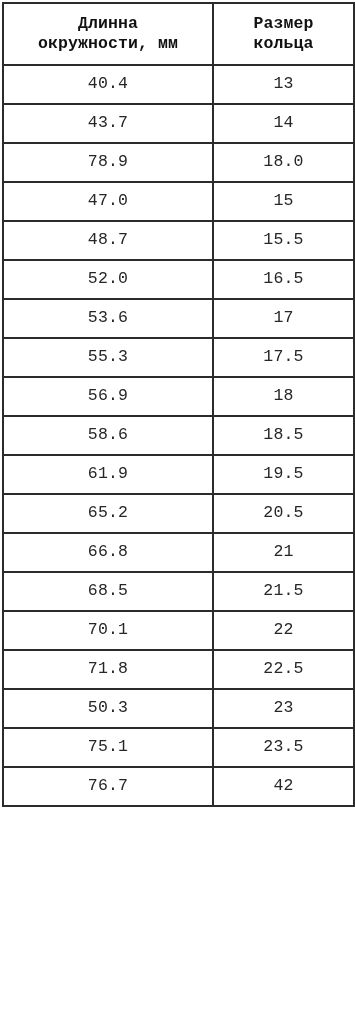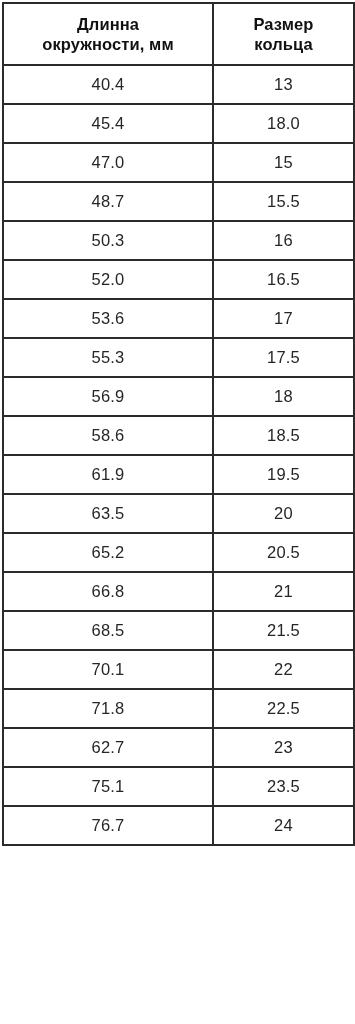--- a/index.html
+++ b/index.html
@@ -21,20 +21,21 @@
     width: 355px;
     height: 1024px;
     padding: 2px 2px 4px 2px;
   }
 
   table.size-table {
     width: 351px;
     border-collapse: collapse;
     table-layout: fixed;
     background: #ffffff;
+    font-family: Liberation Mono, monospace;
   }
 
   table.size-table col.col-circumference { width: 210px; }
   table.size-table col.col-ringsize      { width: 141px; }
 
   table.size-table th,
   table.size-table td {
     border: 2px solid #2b2b2b;
     text-align: center;
     vertical-align: middle;
@@ -86,34 +87,34 @@
           <span class="hdr-line">кольца</span>
         </th>
       </tr>
     </thead>
     <tbody id="table-body">
         <tr>
           <td>40.4</td>
           <td>13</td>
         </tr>
         <tr>
-          <td>45.4</td>
+          <td>43.7</td>
+          <td>14</td>
+        </tr>
+        <tr>
+          <td>78.9</td>
           <td>18.0</td>
         </tr>
         <tr>
           <td>47.0</td>
           <td>15</td>
         </tr>
         <tr>
           <td>48.7</td>
           <td>15.5</td>
-        </tr>
-        <tr>
-          <td>50.3</td>
-          <td>16</td>
         </tr>
         <tr>
           <td>52.0</td>
           <td>16.5</td>
         </tr>
         <tr>
           <td>53.6</td>
           <td>17</td>
         </tr>
         <tr>
@@ -126,50 +127,46 @@
         </tr>
         <tr>
           <td>58.6</td>
           <td>18.5</td>
         </tr>
         <tr>
           <td>61.9</td>
           <td>19.5</td>
         </tr>
         <tr>
-          <td>63.5</td>
-          <td>20</td>
-        </tr>
-        <tr>
           <td>65.2</td>
           <td>20.5</td>
         </tr>
         <tr>
           <td>66.8</td>
           <td>21</td>
         </tr>
         <tr>
           <td>68.5</td>
           <td>21.5</td>
         </tr>
         <tr>
           <td>70.1</td>
           <td>22</td>
         </tr>
         <tr>
           <td>71.8</td>
           <td>22.5</td>
         </tr>
         <tr>
-          <td>62.7</td>
+          <td>50.3</td>
           <td>23</td>
         </tr>
         <tr>
           <td>75.1</td>
           <td>23.5</td>
         </tr>
         <tr>
           <td>76.7</td>
-          <td>24</td>
+          <td>42</td>
         </tr>
       </tbody>
   </table>
 </div>
 
 </body></html>

